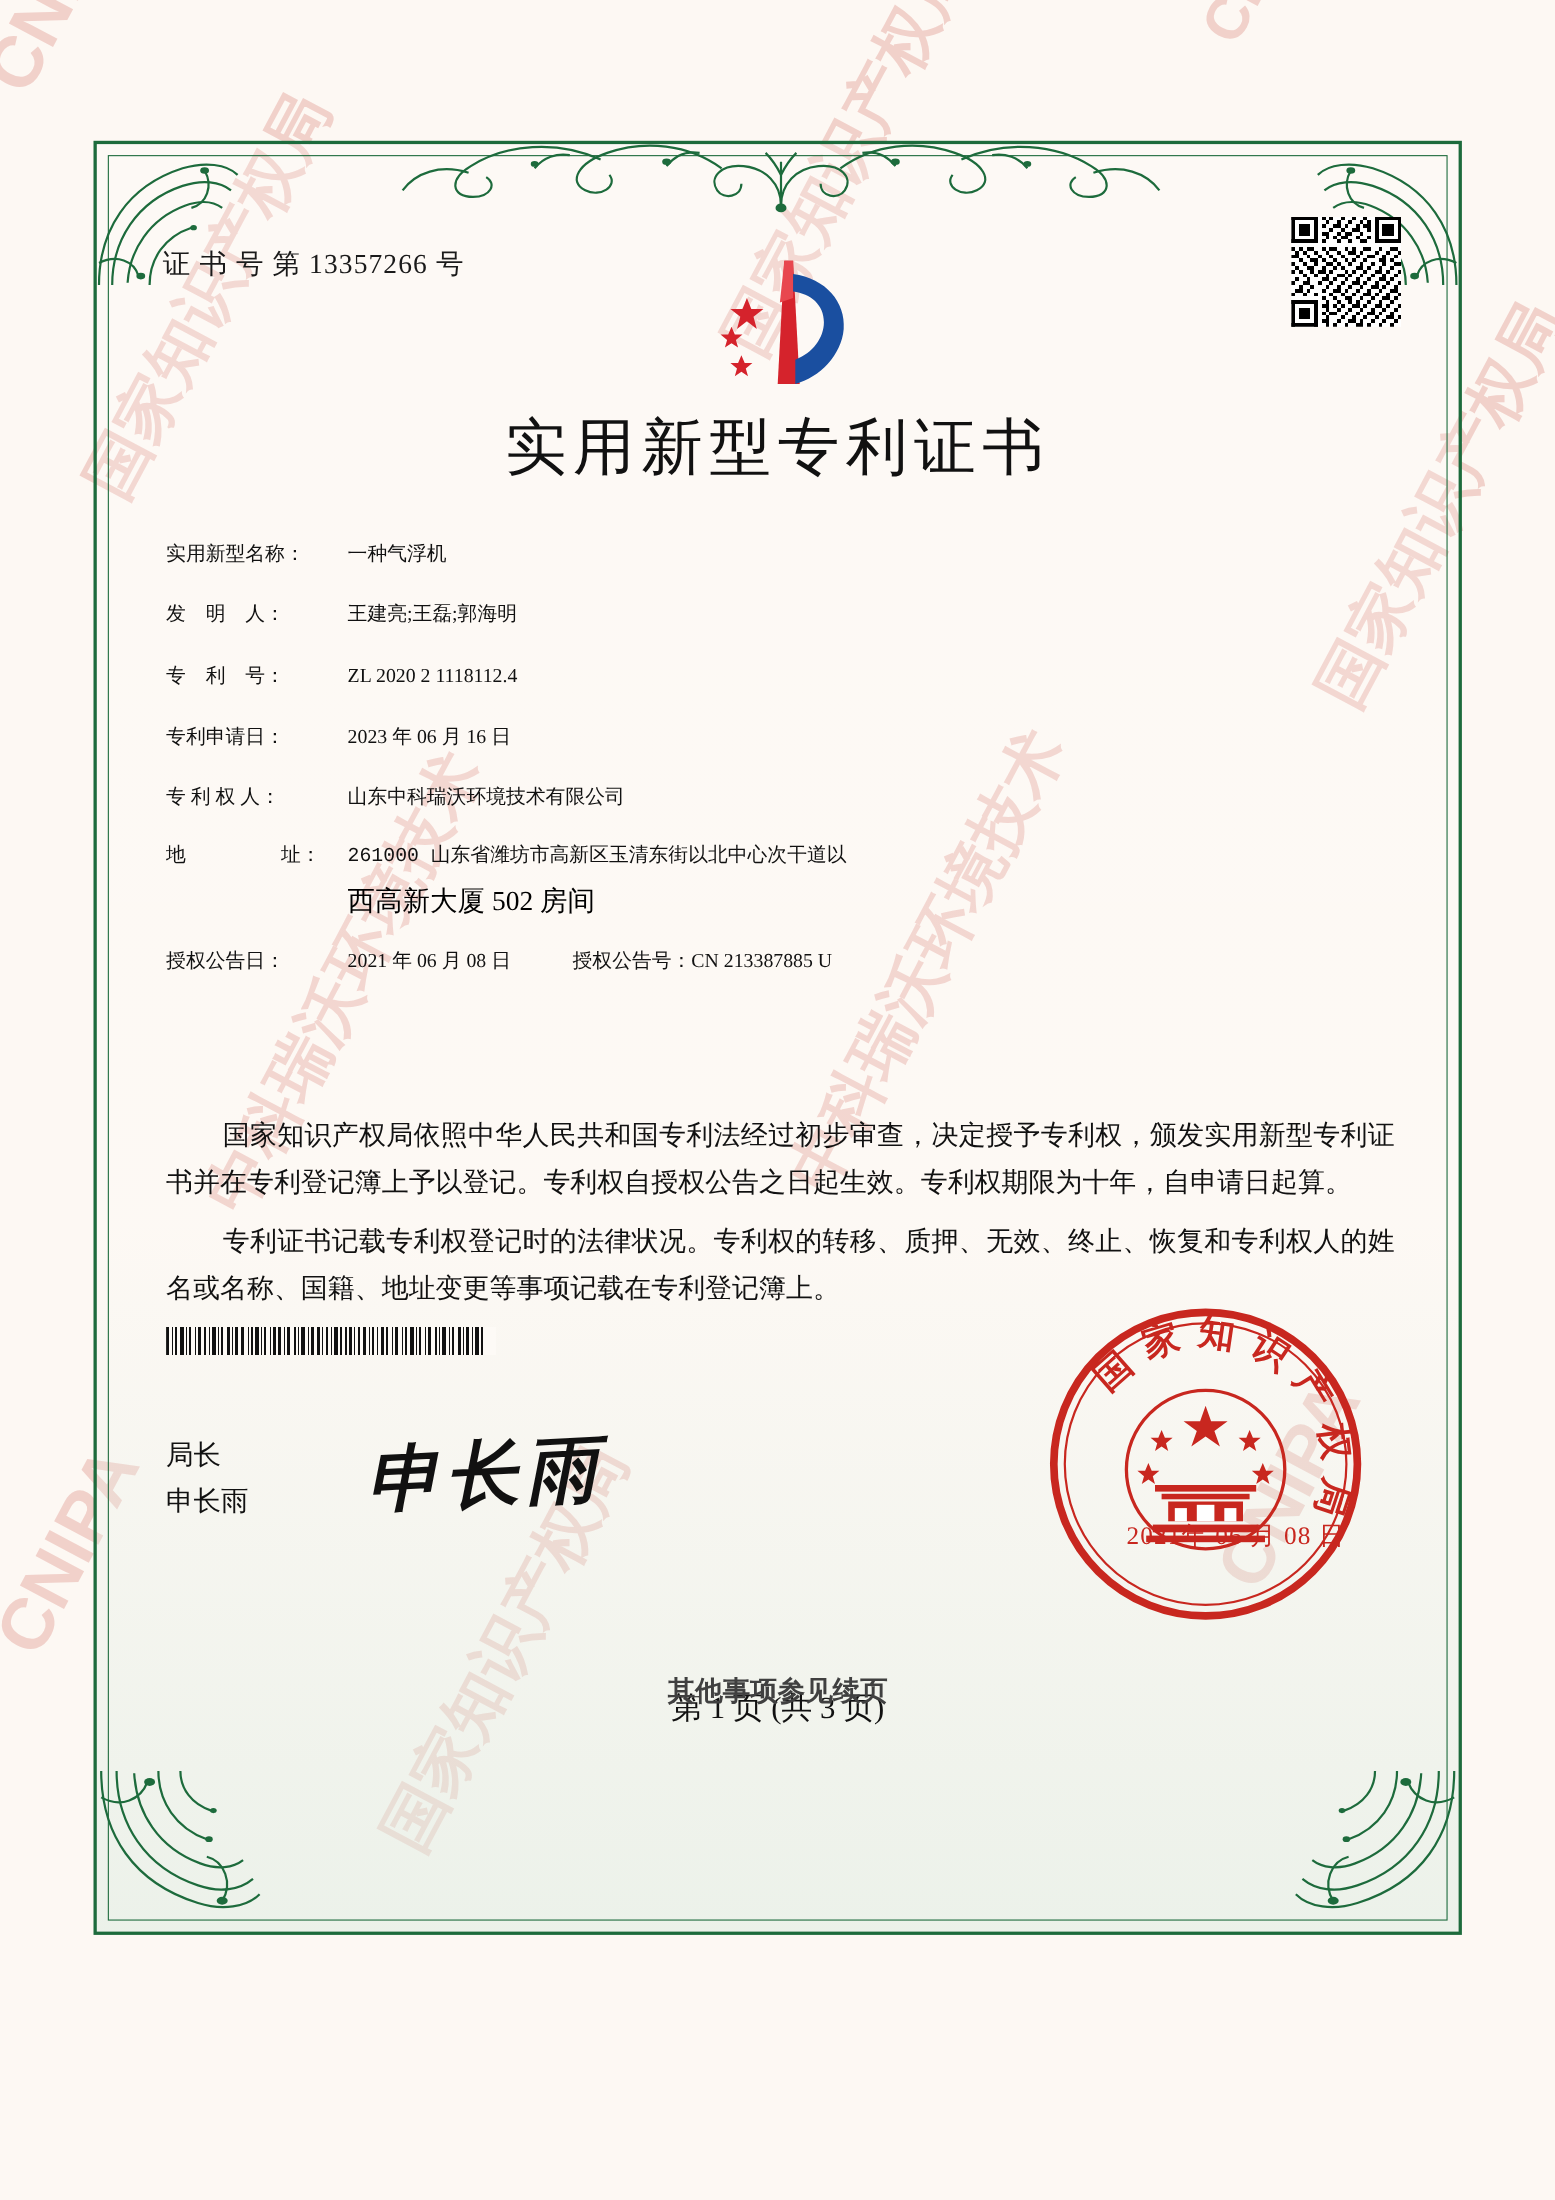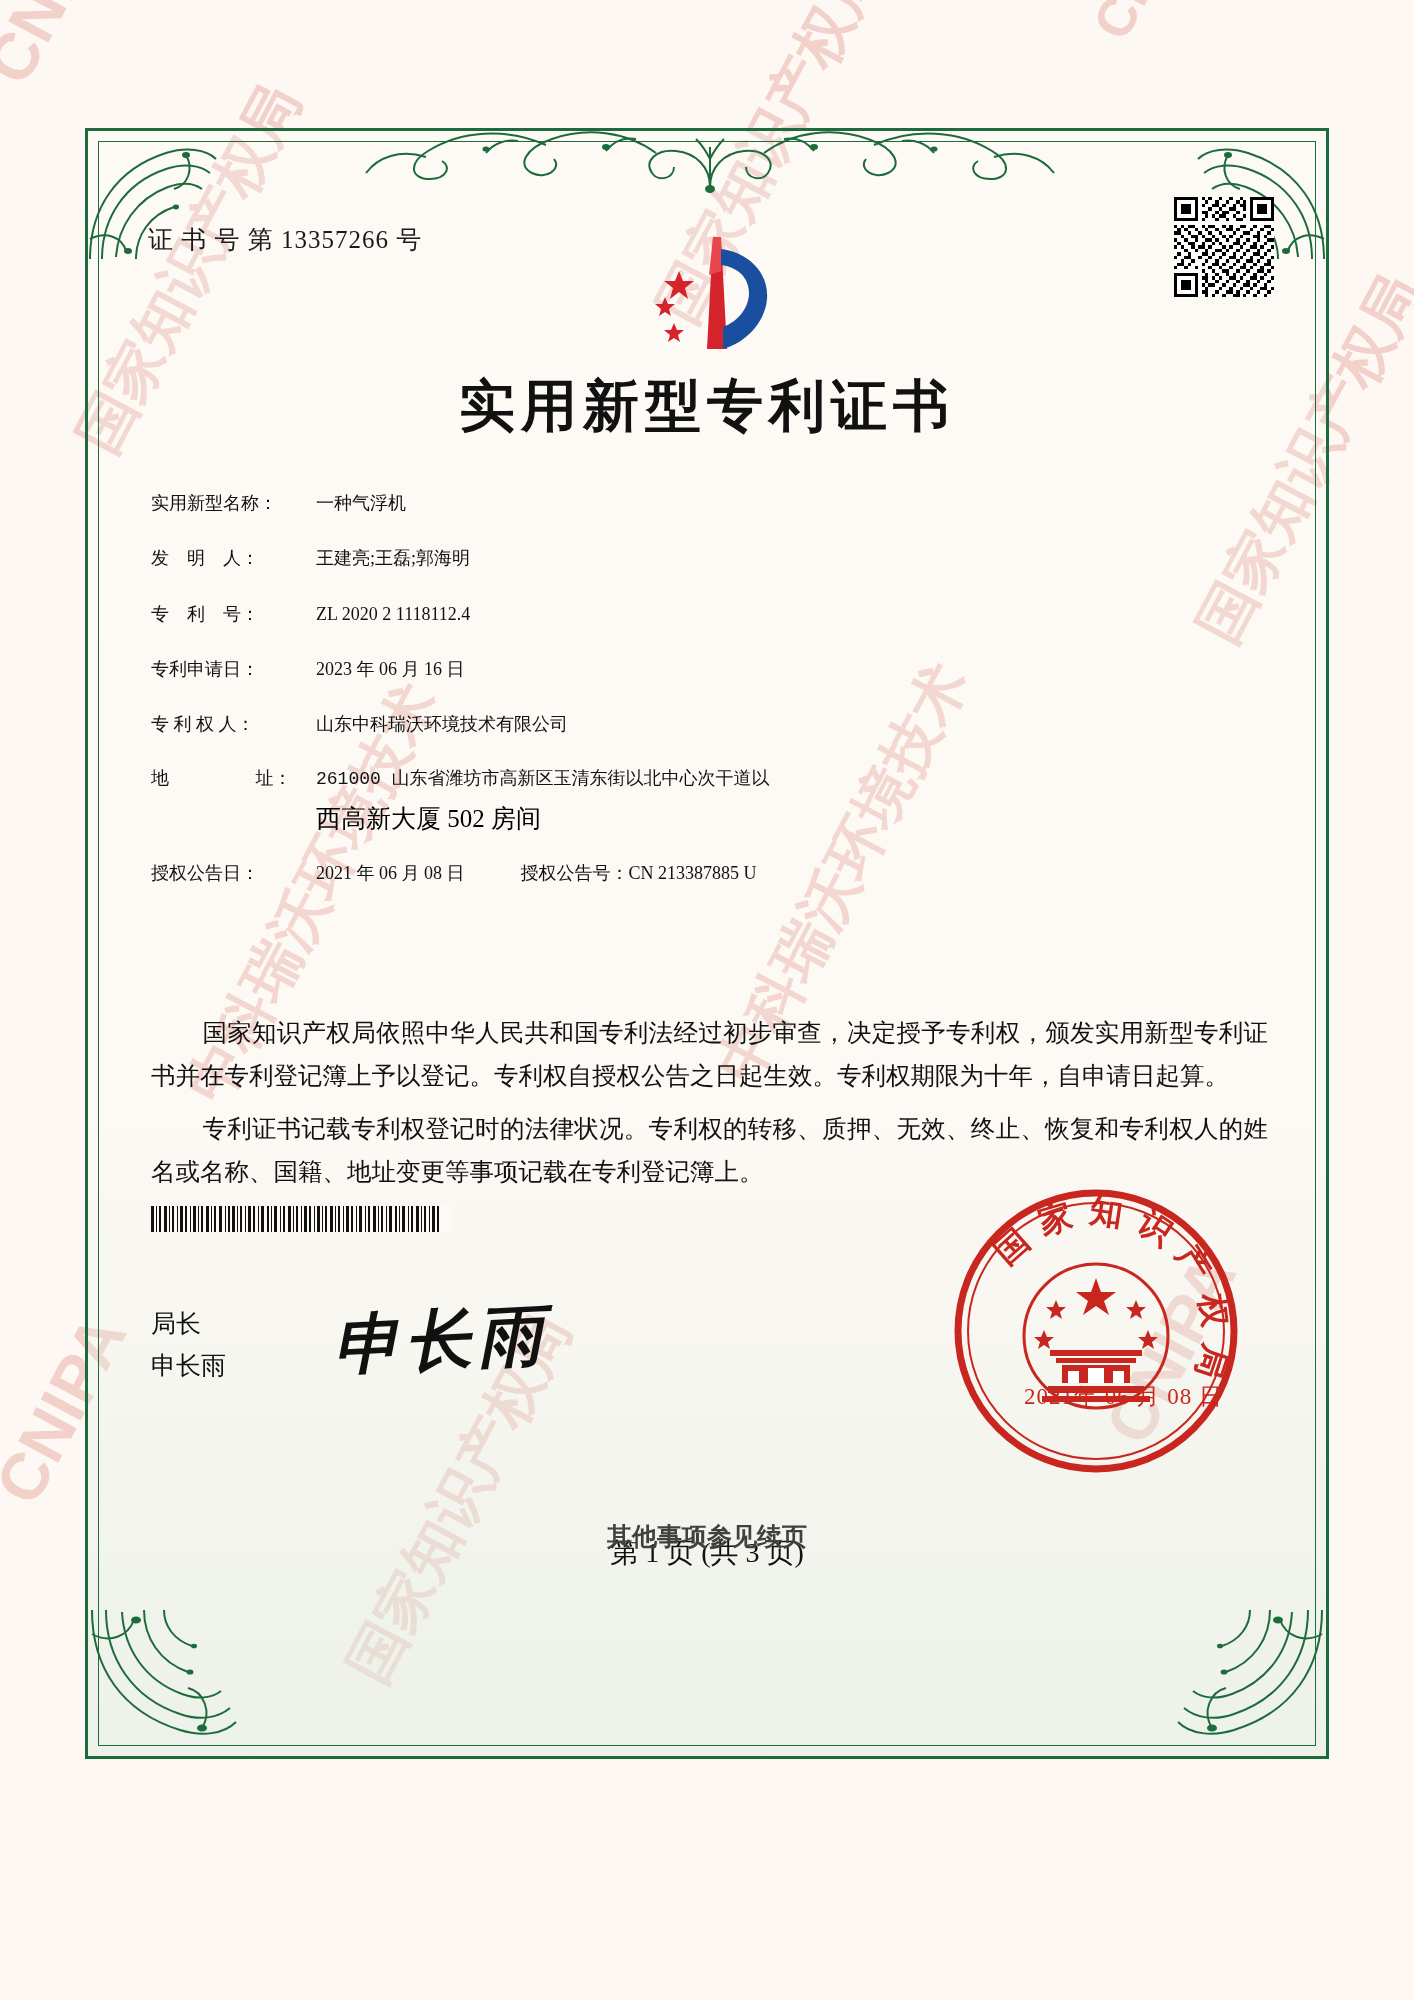--- a/index.html
+++ b/index.html
@@ -59,21 +59,21 @@
     width:100px;height:100px;z-index:5;
   }
   .emblem{
     position:absolute;left:50%;top:100px;
     transform:translateX(-50%);
     width:180px;height:130px;z-index:5;
   }
   .title{
     position:absolute;left:0;right:0;top:238px;
     text-align:center;
-    font-size:56px;font-weight:bold;letter-spacing:6px;
+    font-size:56px;font-weight:normal;letter-spacing:6px;
     color:#111;z-index:5;
     font-family:"Liberation Serif", serif;
   }
   
   .fields{
     position:absolute;left:63px;top:360px;right:60px;z-index:5;
   }
   .row{display:flex;align-items:flex-start;margin-bottom:31px;font-size:18px;color:#111;line-height:1.35;}
   .lbl{width:165px;flex:0 0 165px;letter-spacing:0;white-space:pre;}
   .val{flex:1;}

